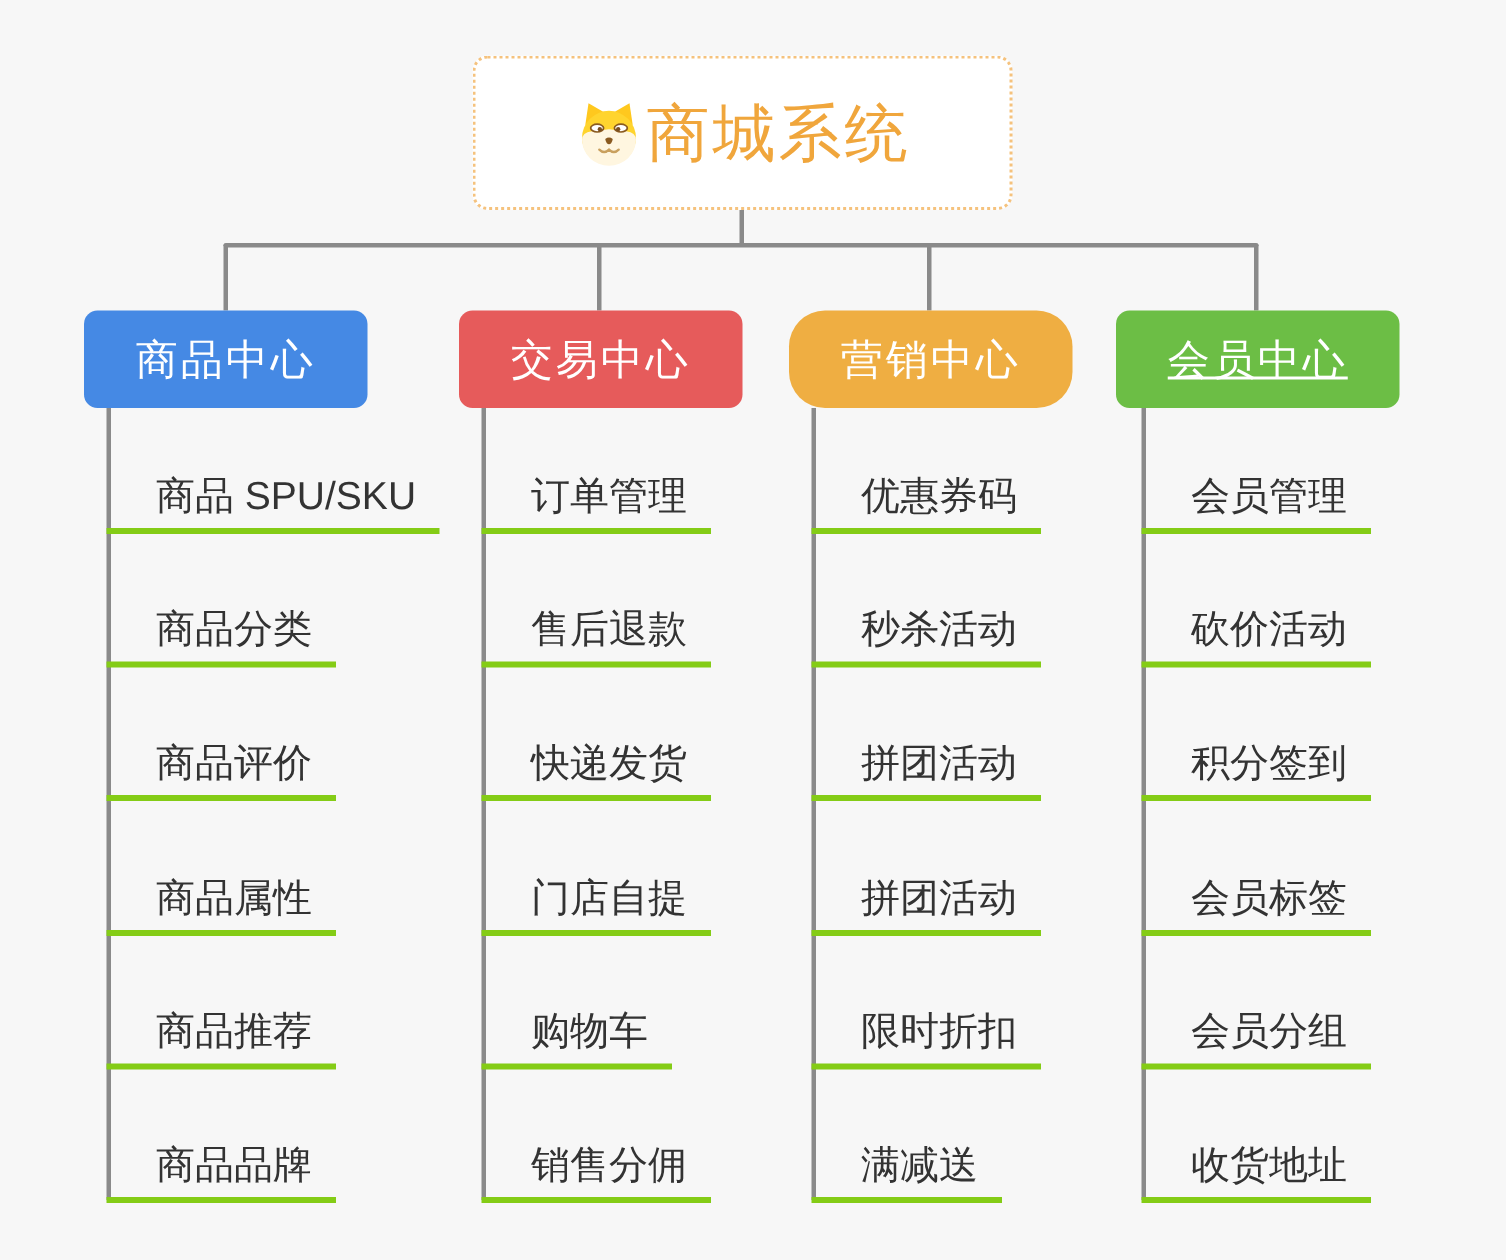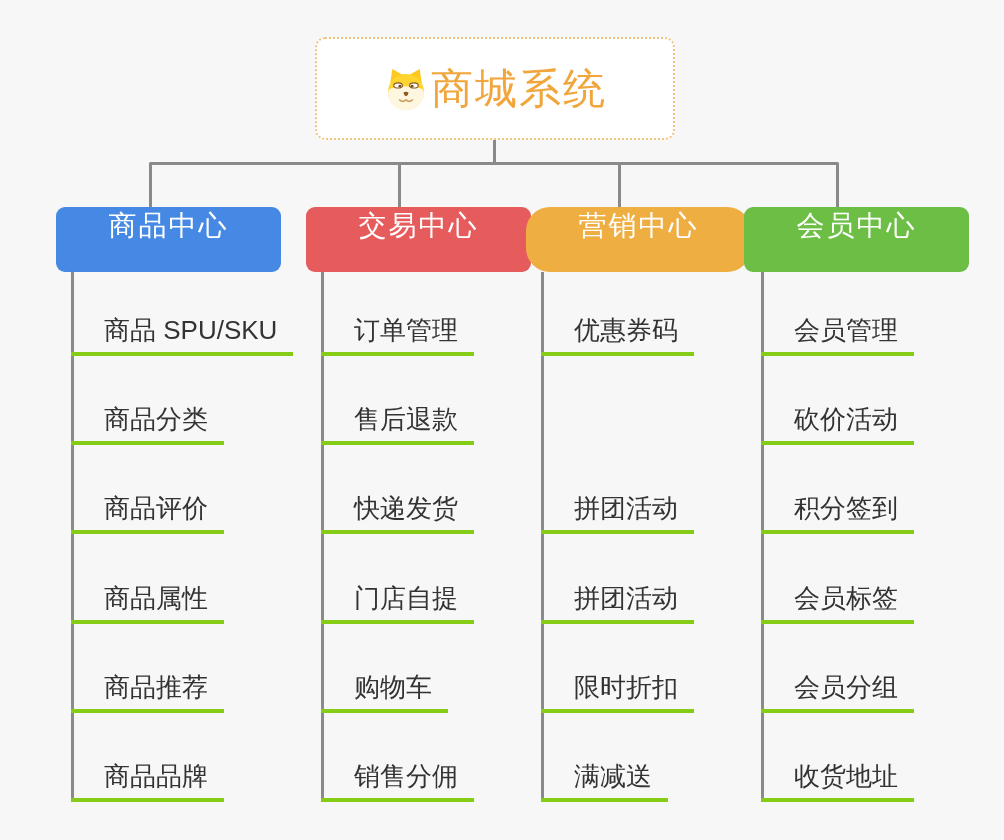--- a/index.html
+++ b/index.html
@@ -7,22 +7,22 @@
   .stage{position:relative;width:1004px;height:840px;background:#F7F7F7;overflow:hidden}
 
   .line{position:absolute;background:#8A8A8A}
   .hbar{border-radius:2px}
 
   .root{position:absolute;left:315px;top:37px;width:360px;height:103px;box-sizing:border-box;
         background:#FFFFFF;border:2px dotted #F5C27D;border-radius:10px;
         display:flex;align-items:center;justify-content:center;gap:2px}
   .root-title{font-size:42px;letter-spacing:2px;color:#F0A63C}
 
-  .branch{position:absolute;top:207px;width:225px;height:65px;border-radius:9px;
-          display:flex;align-items:flex-start;justify-content:center;
+  .branch{position:absolute;top:207px;width:189px;height:65px;border-radius:9px;
+          display:flex;align-items:center;justify-content:center;
           color:#FFFFFF;font-size:28px;letter-spacing:2px}
   .b0{left:56px}.b1{left:306px}.b2{left:526px}.b3{left:744px}
 
   .trunk{top:272px;width:3px;height:528px}
   .t0{left:71px}.t1{left:321px}.t2{left:541px}.t3{left:761px}
 
   .topic{position:absolute;color:#333333;font-size:26px;line-height:30px;
          padding:0 16px 7px 33px;border-bottom:4px solid #84cc16;white-space:nowrap}
   .c0{left:71px}.c1{left:321px}.c2{left:541px}.c3{left:761px}
   .r0{top:315px}.r1{top:404px}.r2{top:493px}.r3{top:583px}.r4{top:672px}.r5{top:761px}
@@ -62,39 +62,40 @@
 
   <div class="branch b0" style="background-color: rgb(69, 137, 228);">
     <span>商品中心</span>
   </div>
   <div class="branch b1" style="background-color: rgb(230, 91, 91); font-family: Liberation Serif, serif;">
     <span>交易中心</span>
   </div>
   <div class="branch b2" style="background-color: rgb(239, 174, 66); border-radius: 24px;">
     <span>营销中心</span>
   </div>
-  <div class="branch b3" style="background-color: rgb(108, 190, 69);">
+  <div class="branch b3" style="background-color: rgb(108, 190, 69); text-decoration: underline;">
     <span>会员中心</span>
   </div>
 
   <div class="topic c0 r0">商品 SPU/SKU</div>
   <div class="topic c0 r1">商品分类</div>
   <div class="topic c0 r2">商品评价</div>
   <div class="topic c0 r3">商品属性</div>
   <div class="topic c0 r4">商品推荐</div>
   <div class="topic c1 r0">订单管理</div>
 
   <div class="topic c0 r5">商品品牌</div>
   <div class="topic c1 r1">售后退款</div>
   <div class="topic c1 r2">快递发货</div>
   <div class="topic c1 r3">门店自提</div>
   <div class="topic c1 r4">购物车</div>
   <div class="topic c1 r5">销售分佣</div>
 
   <div class="topic c2 r0">优惠券码</div>
+  <div class="topic c2 r1">秒杀活动</div>
   <div class="topic c2 r2">拼团活动</div>
   <div class="topic c2 r3">拼团活动</div>
   <div class="topic c2 r4">限时折扣</div>
   <div class="topic c2 r5">满减送</div>
 
   <div class="topic c3 r0">会员管理</div>
   <div class="topic c3 r1">砍价活动</div>
   <div class="topic c3 r2">积分签到</div>
   <div class="topic c3 r3">会员标签</div>
   <div class="topic c3 r4">会员分组</div>

